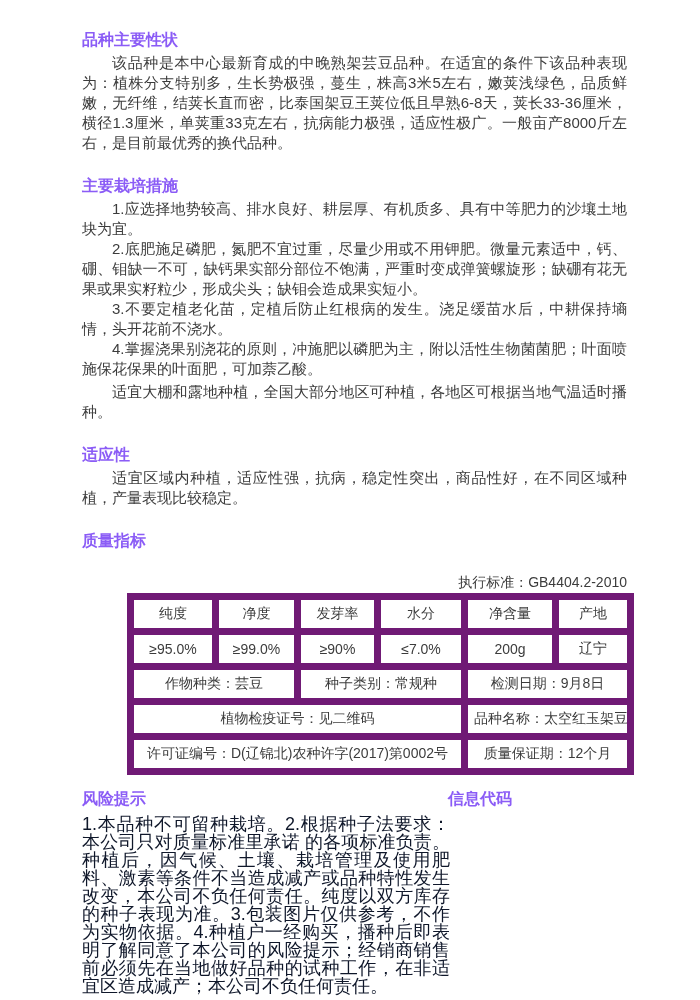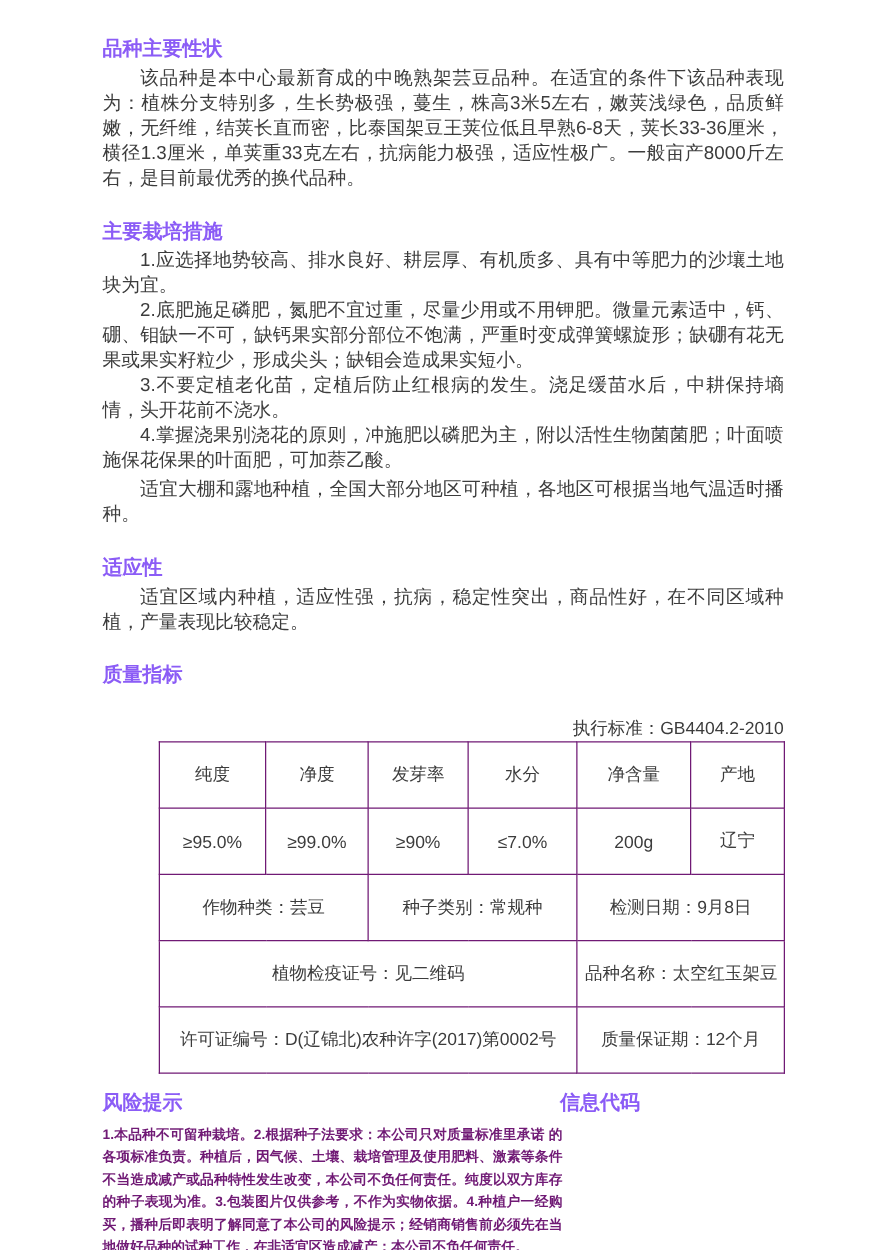--- a/index.html
+++ b/index.html
@@ -41,45 +41,44 @@
     margin: 22px 0 2px 0;
     color: #3c3c3c;
   }
   table.quality {
     border-collapse: collapse;
     margin-left: 45px;
     width: 500px;
     table-layout: fixed;
   }
   table.quality td {
-    border: 1px solid #701a75;
+    border: 7px solid #701a75;
     font-size: 14px;
     height: 20px;
-    padding: 16px 6px;
+    padding: 4px 6px;
     color: #3c3c3c;
     white-space: nowrap;
     overflow: hidden;
   }
   td.c { text-align: center; padding: 0 2px; }
   td.l { text-align: center; }
   td.ind { padding-left: 22px; }
   .risk-wrap {
     display: flex;
     margin-top: 14px;
   }
   .risk-col { width: 366px; }
   .info-col { padding-left: 0; }
   .risk-body {
-    font-size: 11px;
+    font-size: 18px;
     line-height: 18px;
     margin: 6px 0 0 0;
     width: 368px;
     text-align: justify;
-    color: #701a75;
-    font-weight: bold;
+    color: #0f172a;
   }
   .footer { margin-top: 22px; }
   .company-name {
     font-family: "Liberation Serif", "DejaVu Serif", serif;
     font-weight: bold;
     color: #a82140;
     font-size: 27px;
     text-align: center;
     margin: 0 0 8px 0;
     letter-spacing: 0px;

